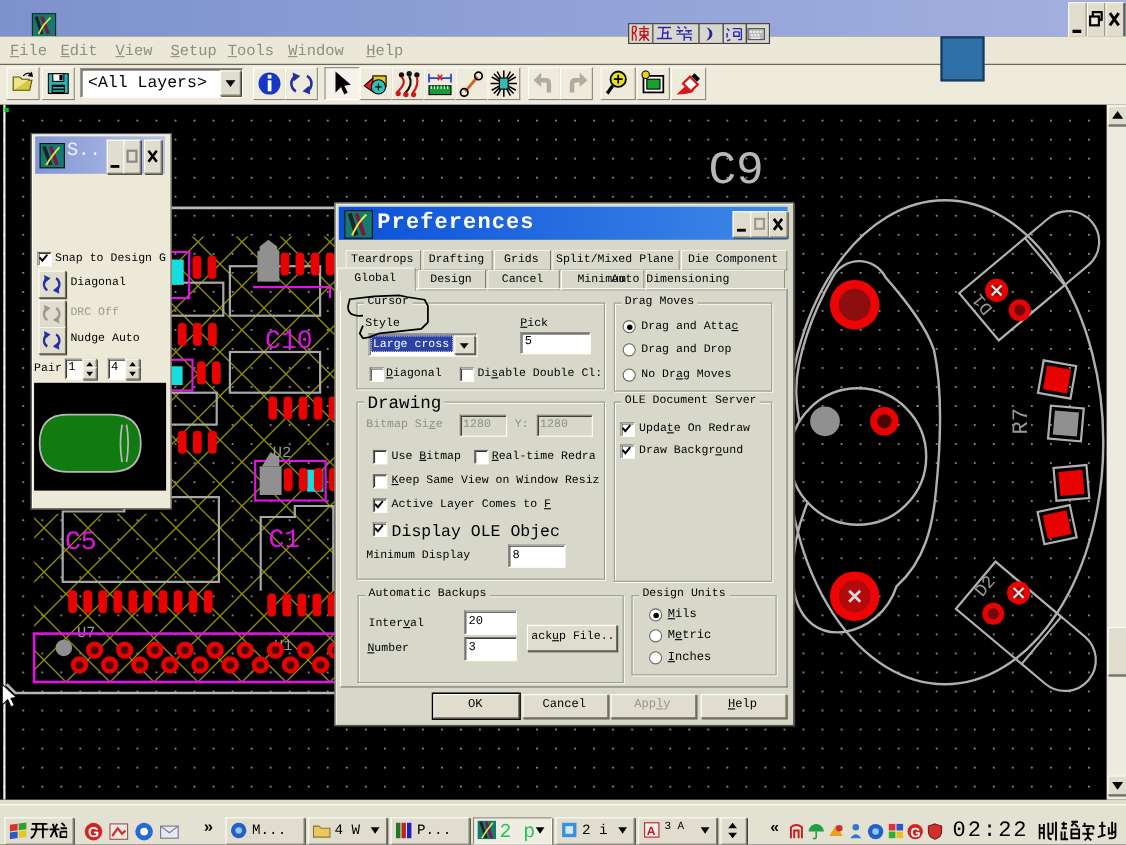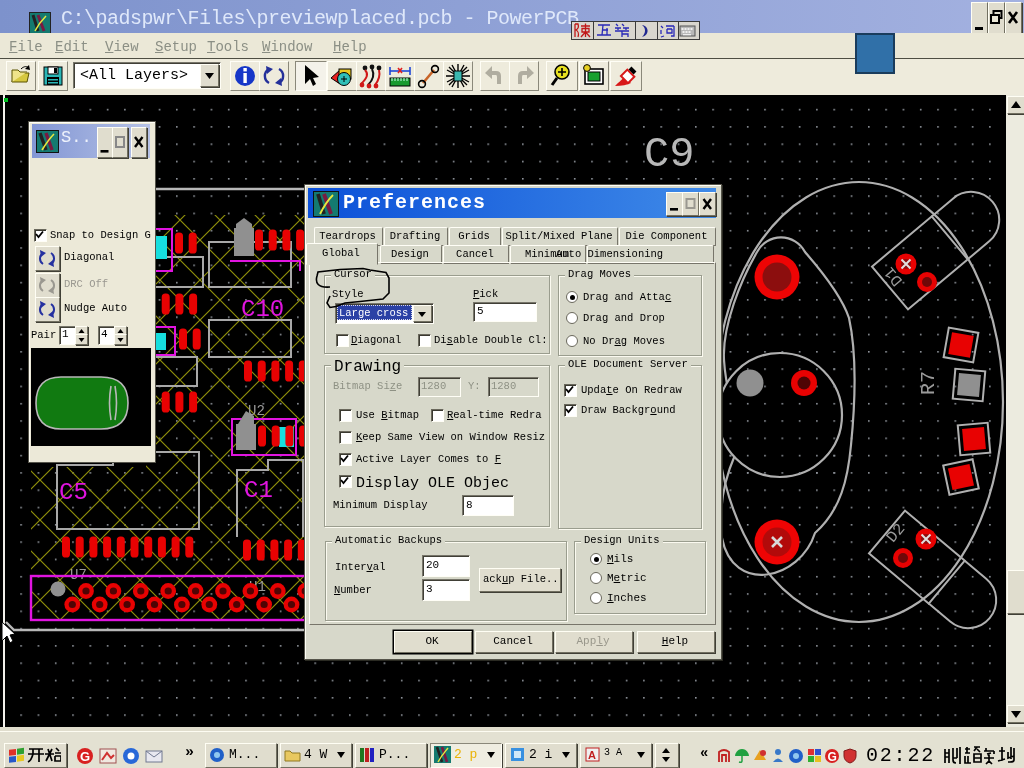--- a/index.html
+++ b/index.html
@@ -14,21 +14,20 @@
 .t{white-space:pre;line-height:1}
 </style></head><body>
 <div id="s">
 <div class="a" style="left:0;top:0;width:1024px;height:33px;background:linear-gradient(to right,#7d92cc,#a3b1e0)"></div>
 <div class="a" style="left:29px;top:12px;width:20px;height:20px;background:#0d7a6a;border:1px solid #222;overflow:hidden"><svg width="20" height="20">
         <rect width="20" height="20" fill="#147a70"></rect>
         <path d="M3 2 L8 18" stroke="#222" stroke-width="3"></path>
         <path d="M8 2 L14 18" stroke="#7a1a40" stroke-width="3"></path>
         <path d="M5 18 C9 10 11 8 16 3" stroke="#e8e840" stroke-width="1.5" fill="none"></path>
       </svg></div>
-<div class="a t" style="left:61px;top:9px;font-size:20px;color:#dfe8fa;letter-spacing:-0.5px">C:\padspwr\Files\previewplaced.pcb - PowerPCB</div>
 <div class="a btn3d" style="left:971px;top:2px;width:15px;height:30px">
       <svg width="15" height="30" style="position:absolute;left:0;top:0">
         <rect x="3" y="24" width="8" height="3" fill="#000"></rect>
       </svg>
     </div>
 <div class="a btn3d" style="left:988px;top:2px;width:15px;height:30px">
       <svg width="15" height="30" style="position:absolute;left:0;top:0">
         <rect x="4.5" y="8" width="8" height="7" fill="none" stroke="#000" stroke-width="2"></rect>
         <rect x="2" y="12" width="8" height="8" fill="#ece9d8" stroke="#000" stroke-width="2"></rect>
       </svg>
@@ -704,21 +703,21 @@
 <div class="a t" style="left:379px;top:748px;font-size:13px;color:#000">P...</div>
 <div class="a btn3d" style="left:430px;top:743px;width:70px;height:23px;background:#efede1;border-color:#8a887a #fffef6 #fffef6 #8a887a"></div>
 <div class="a" style="left:434px;top:746px;width:17px;height:17px">
       <svg width="17" height="17" style="position:absolute;left:0;top:0">
         <rect x="0" y="0" width="17" height="17" fill="#147a70"></rect>
         <path d="M3 1 L8 16" stroke="#222" stroke-width="2.6"></path>
         <path d="M8 1 L13 16" stroke="#7a1a40" stroke-width="2.6"></path>
         <path d="M4 16 C8 9 10 7 14 2" stroke="#e8e840" stroke-width="1.4" fill="none"></path>
       </svg>
     </div>
-<div class="a t" style="left:454px;top:748px;font-size:13px;color:#eab308">2 p</div>
+<div class="a t" style="left:454px;top:748px;font-size:18px;color:#22c55e">2 p</div>
 <div class="a" style="left:487px;top:752px;width:0;height:0;border:4px solid transparent;border-top:6px solid #000"></div>
 <div class="a btn3d" style="left:505px;top:743px;width:70px;height:23px;"></div>
 <div class="a" style="left:509px;top:746px;width:17px;height:17px">
       <svg width="17" height="17" style="position:absolute;left:0;top:0">
         <rect x="2" y="2" width="13" height="13" fill="#3890e0"></rect>
         <rect x="5" y="5" width="7" height="7" fill="#d0e8f8"></rect>
       </svg>
     </div>
 <div class="a t" style="left:529px;top:748px;font-size:13px;color:#000">2 i</div>
 <div class="a" style="left:562px;top:752px;width:0;height:0;border:4px solid transparent;border-top:6px solid #000"></div>

